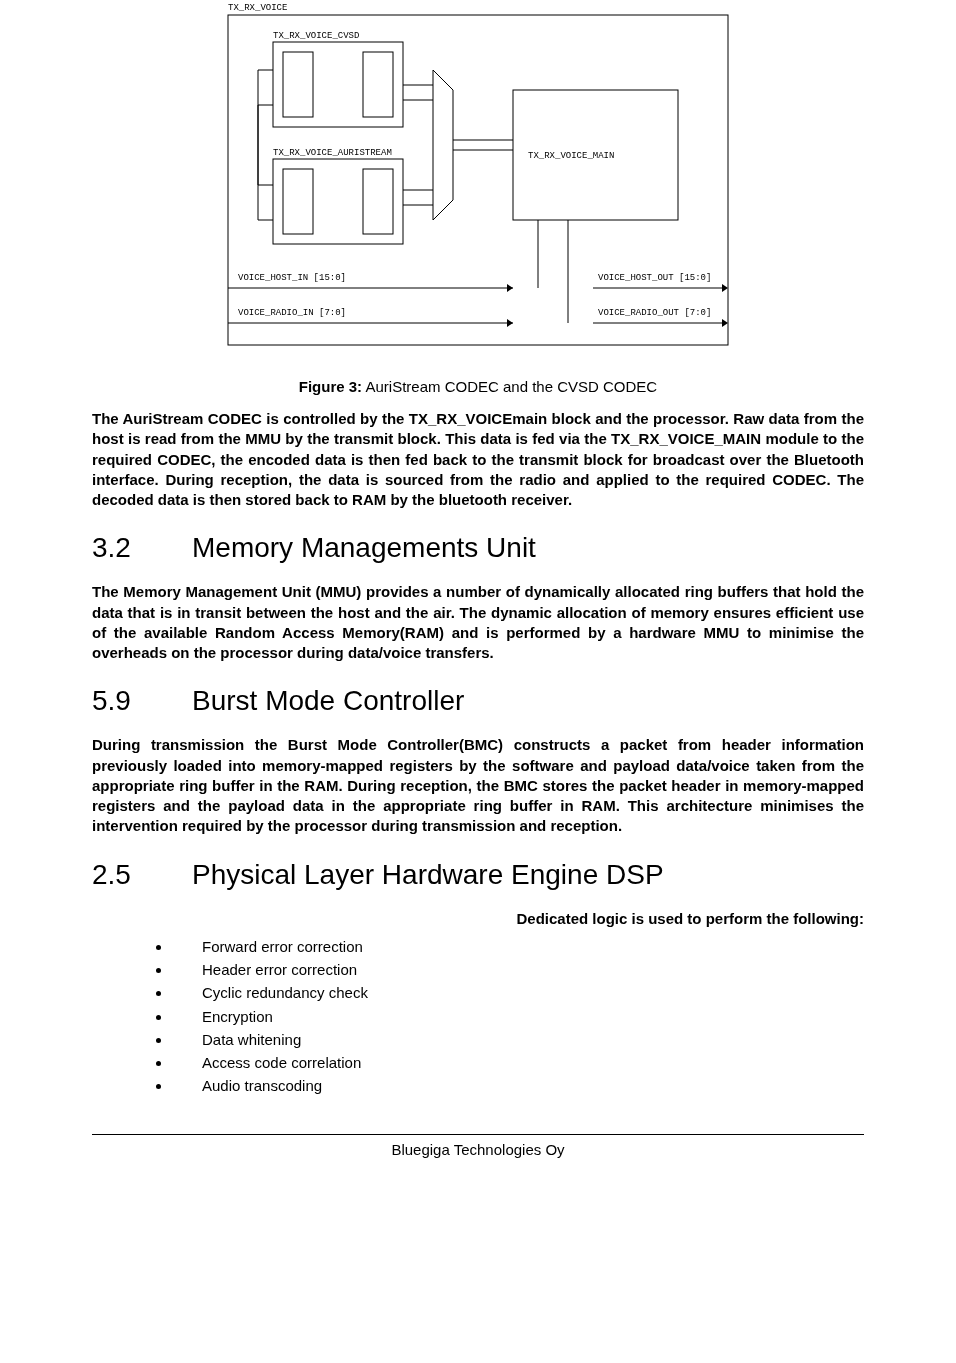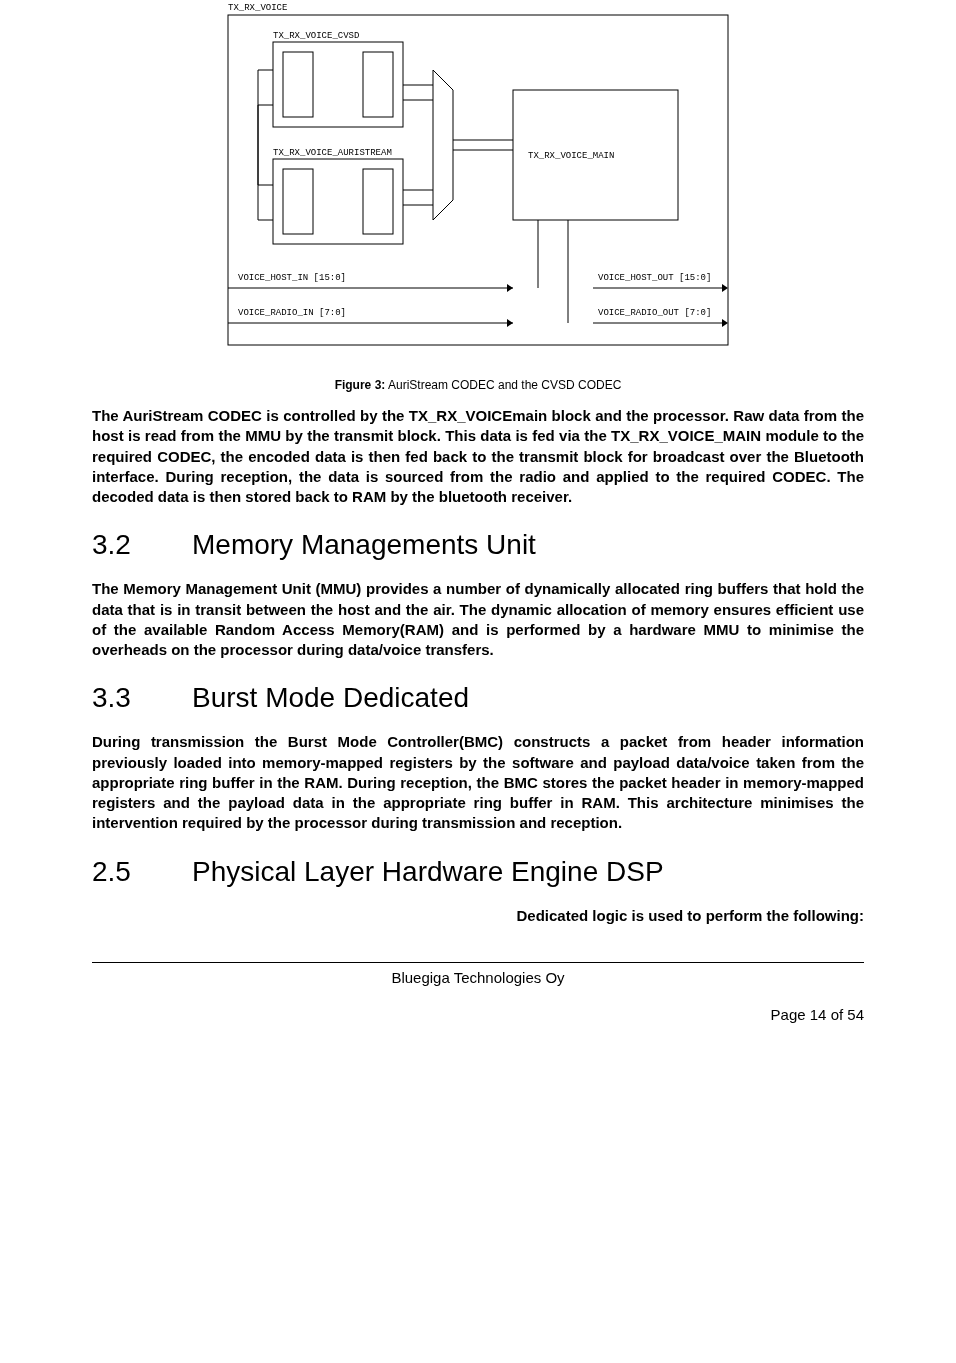--- a/index.html
+++ b/index.html
@@ -22,21 +22,21 @@
     margin-top: 0;
     padding-top: 0;
     text-align: center;
   }
   svg.diagram {
     display: block;
     margin: 0 auto;
   }
   .fig-caption {
     text-align: center;
-    font-size: 12px;
+    font-size: 15px;
     margin: 18px 0 14px 0;
   }
   .fig-caption .bold { font-weight: bold; }
   .para {
     text-align: justify;
     margin: 0 0 14px 0;
     line-height: 1.35;
     font-weight: bold;
   }
   .h2 {
@@ -58,21 +58,21 @@
     line-height: 1.55;
   }
   .footer-line {
     border: none;
     border-top: 1px solid #000;
     margin: 36px 0 6px 0;
   }
   .footer-center {
     text-align: center;
     font-size: 15px;
-    margin-bottom: 20px;
+    margin-bottom: 13px;
   }
   .footer-right {
     text-align: right;
     font-size: 15px;
   }
   .svglabel {
     font-family: "Courier New", monospace;
     font-size: 9px;
   }
 </style>
@@ -144,26 +144,34 @@
   </p>
 
   <p class="para">The AuriStream CODEC is controlled by the TX_RX_VOICEmain block and the processor. Raw data from the host is read from the MMU by the transmit block. This data is fed via the TX_RX_VOICE_MAIN module to the required CODEC, the encoded data is then fed back to the transmit block for broadcast over the Bluetooth interface. During reception, the data is sourced from the radio and applied to the required CODEC. The decoded data is then stored back to RAM by the bluetooth receiver.</p>
 
   <h2 class="h2">
     <span class="num">3.2</span><span>Memory Managements Unit</span>
   </h2>
   <p class="para">The Memory Management Unit (MMU) provides a number of dynamically allocated ring buffers that hold the data that is in transit between the host and the air. The dynamic allocation of memory ensures efficient use of the available Random Access Memory(RAM) and is performed by a hardware MMU to minimise the overheads on the processor during data/voice transfers.</p>
 
   <h2 class="h2">
-    <span class="num">3.3</span><span>Burst Mode Dedicated</span>
+    <span class="num">5.9</span><span>Burst Mode Controller</span>
   </h2>
   <p class="para">During transmission the Burst Mode Controller(BMC) constructs a packet from header information previously loaded into memory-mapped registers by the software and payload data/voice taken from the appropriate ring buffer in the RAM. During reception, the BMC stores the packet header in memory-mapped registers and the payload data in the appropriate ring buffer in RAM. This architecture minimises the intervention required by the processor during transmission and reception.</p>
 
   <h2 class="h2">
     <span class="num">2.5</span><span>Physical Layer Hardware Engine DSP</span>
   </h2>
   <p class="para" style="text-align:right; margin-bottom:6px;">Dedicated logic is used to perform the following:</p>
 
+  <ul class="bullets">
+    <li>Forward error correction</li>
+    <li>Header error correction</li>
+    <li>Cyclic redundancy check</li>
+    <li>Encryption</li>
+    <li>Data whitening</li>
+    <li>Access code correlation</li>
+    <li>Audio transcoding</li>
+  </ul>
 
   <hr class="footer-line">
   <div class="footer-center">Bluegiga Technologies Oy</div>
-  <div class="footer-right">Page 14 of 54</div>
 </div>
 
 </body></html>

